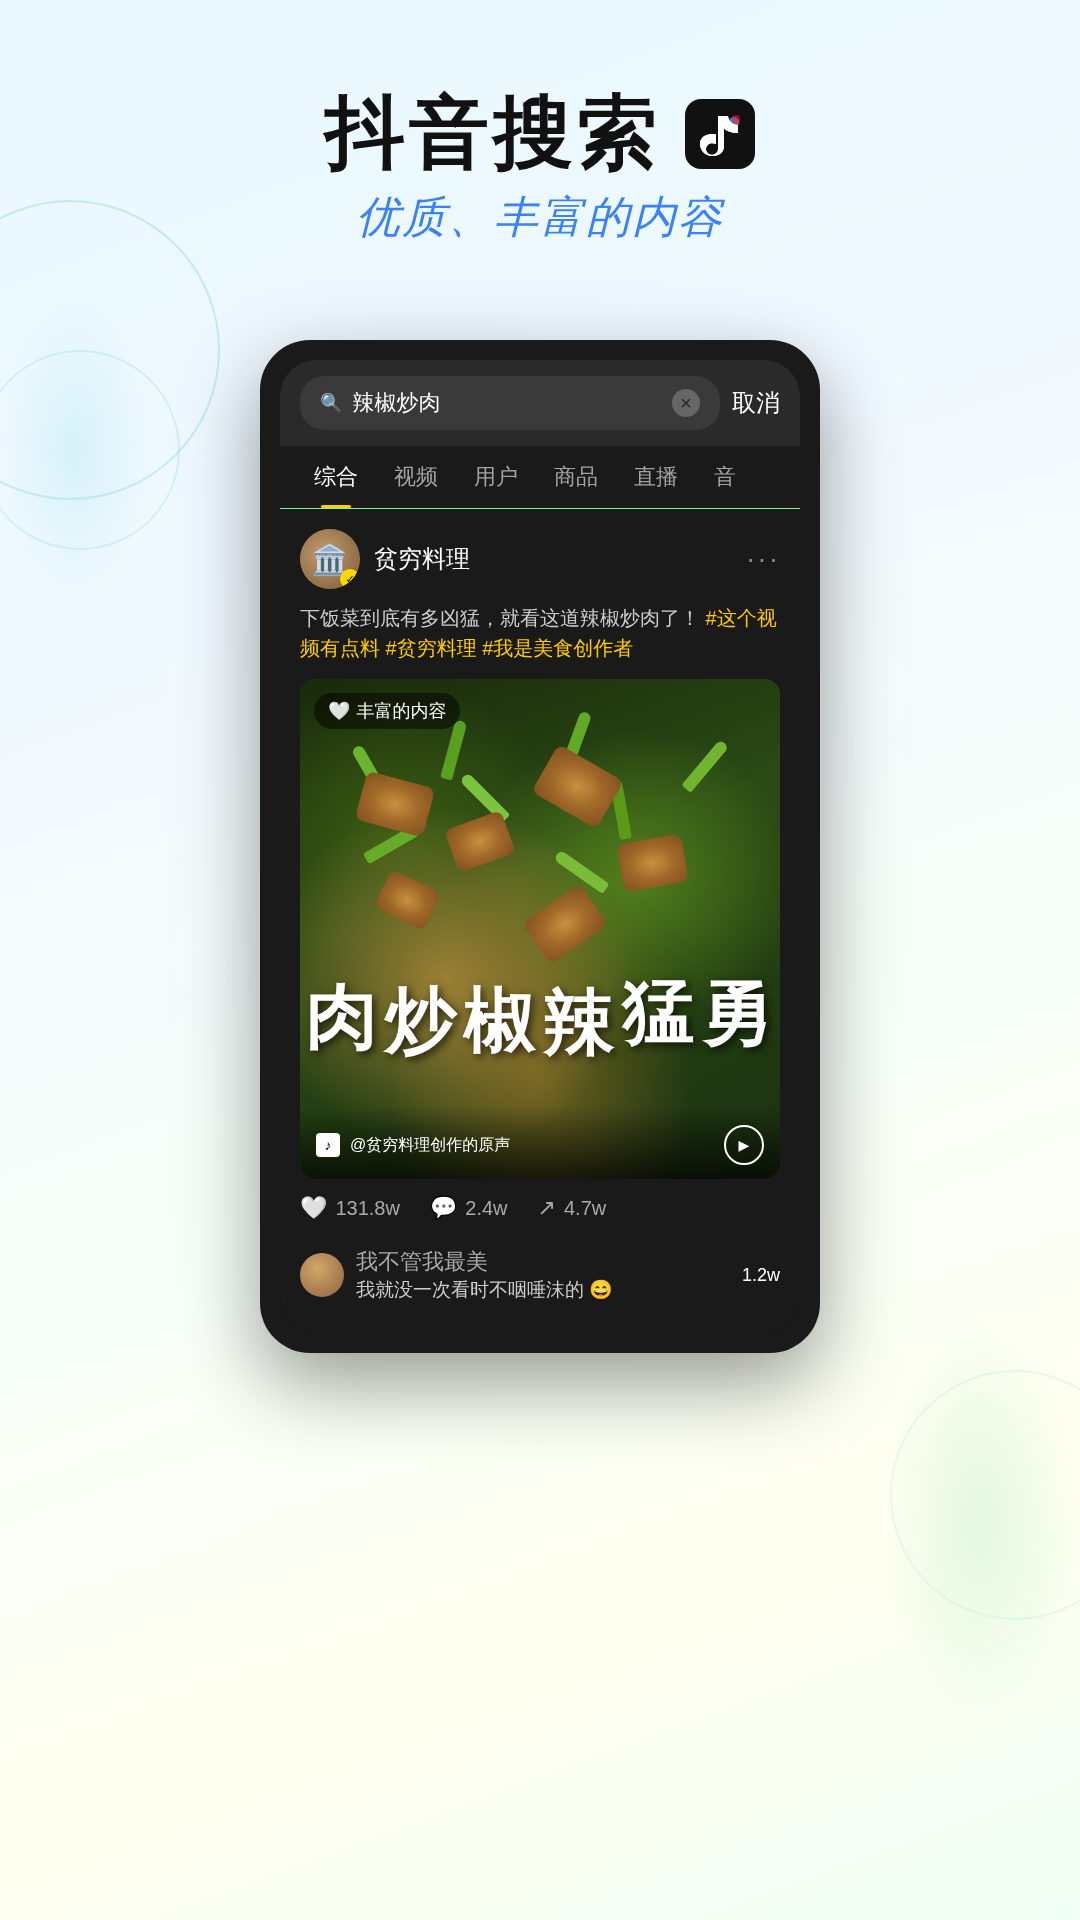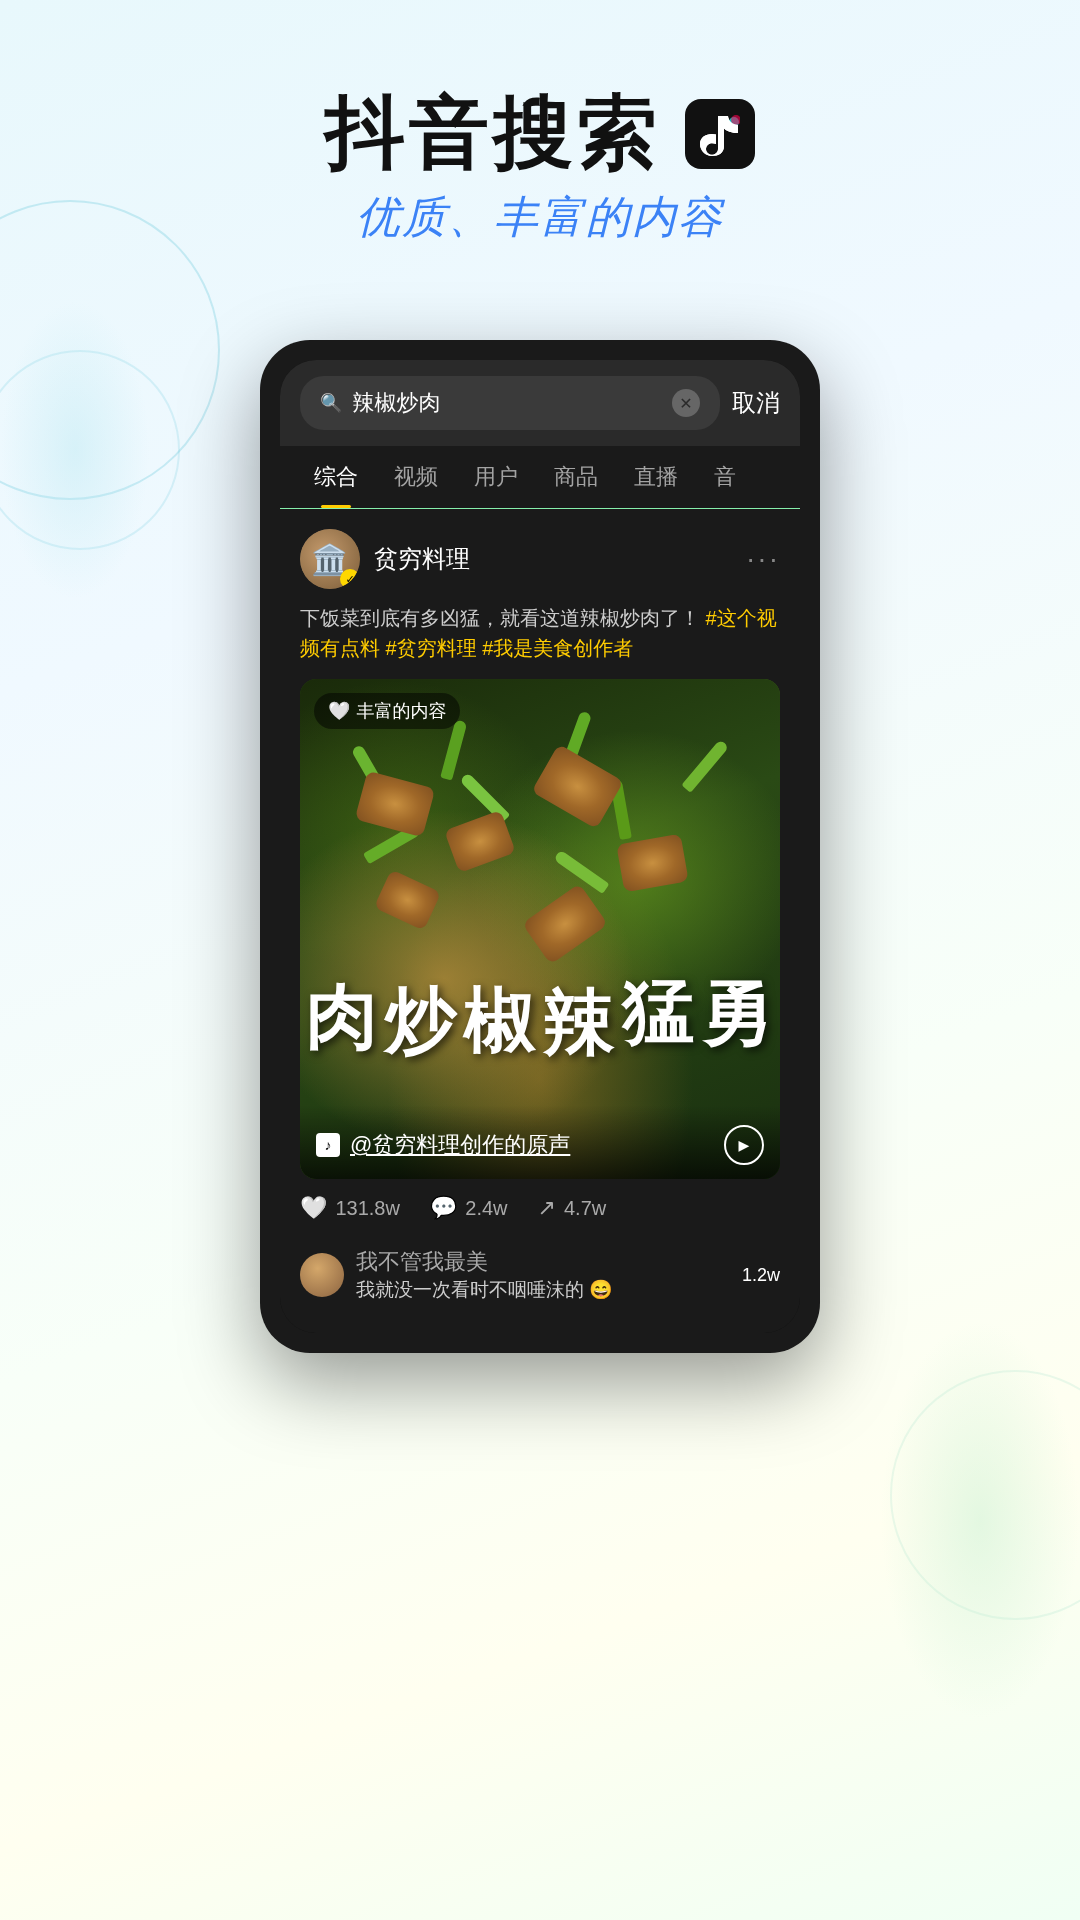--- a/index.html
+++ b/index.html
@@ -397,23 +397,22 @@
       display: flex;
       align-items: center;
       justify-content: center;
       font-size: 14px;
       color: #000;
       flex-shrink: 0;
     }
 
     .video-source-text {
       color: #fff;
-      font-size: 22px;
+      font-size: 16px;
       flex: 1;
-      text-decoration: underline;
     }
 
     .play-btn {
       width: 40px;
       height: 40px;
       border: 2px solid #fff;
       border-radius: 50%;
       display: flex;
       align-items: center;
       justify-content: center;

